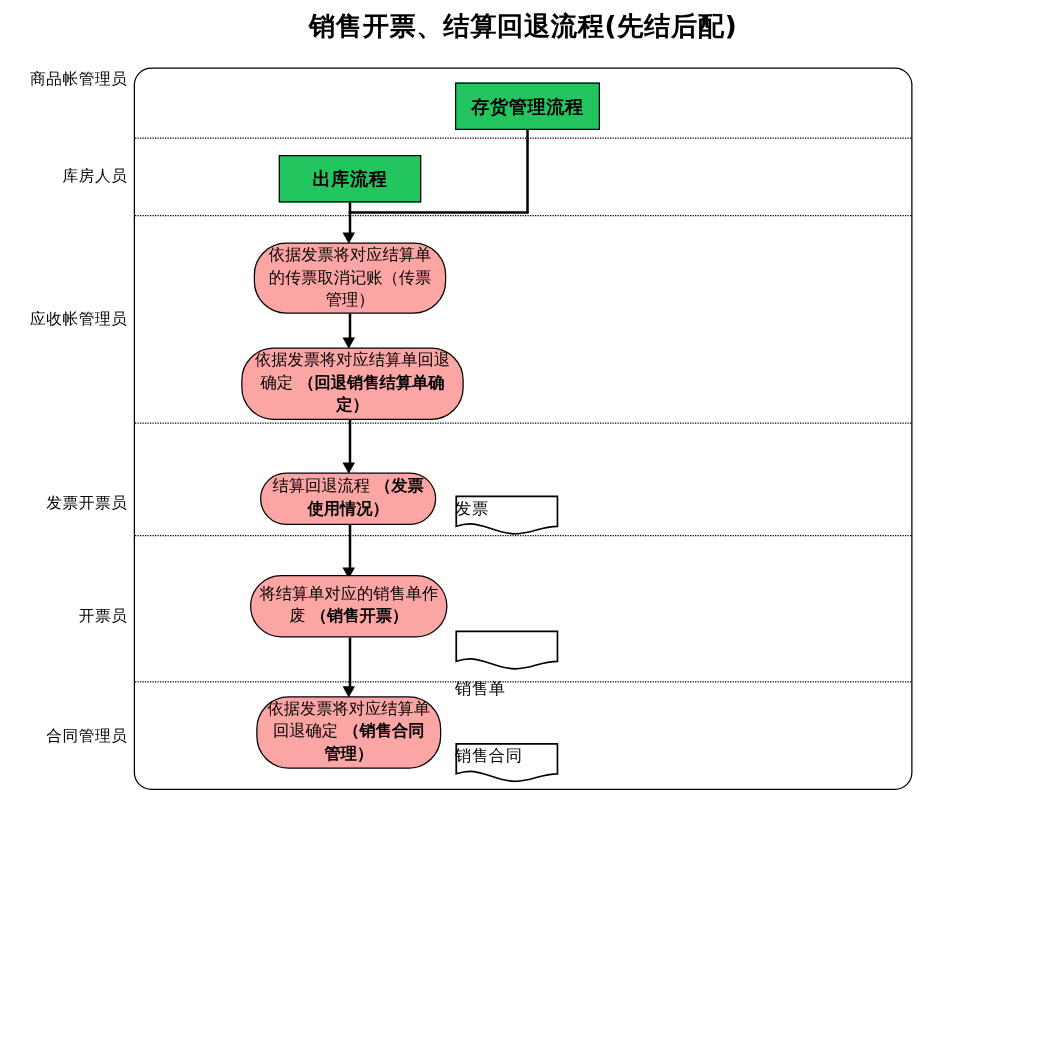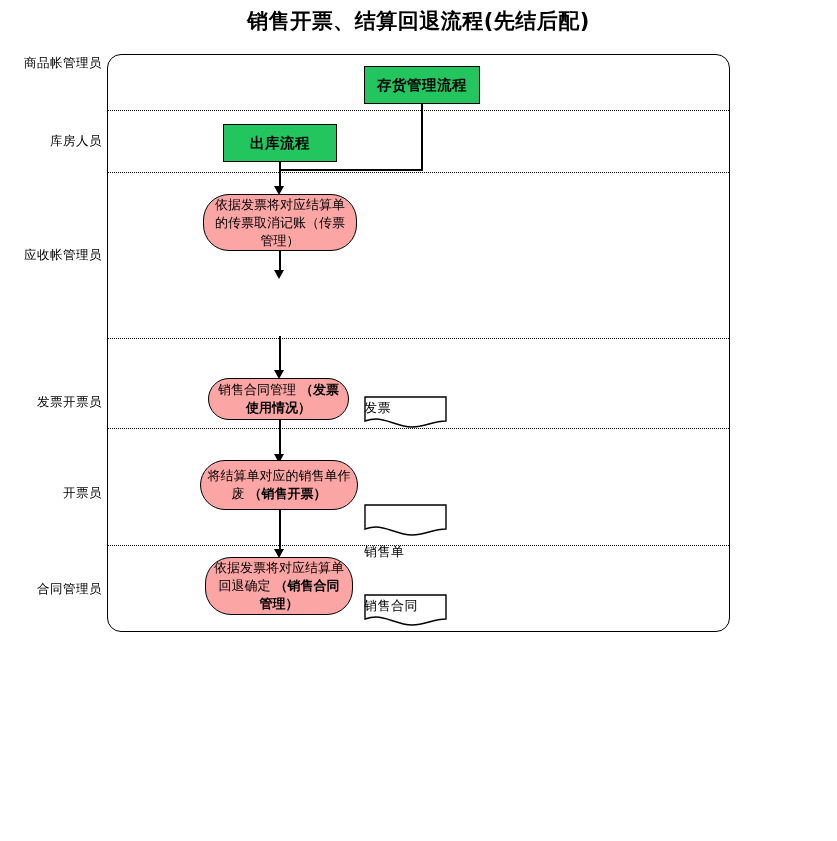--- a/index.html
+++ b/index.html
@@ -170,27 +170,32 @@
 
   <div class="proc-box" style="left:203px; top:194px; width:154px; height:57px;">
     <div>
       <span class="lead">依据发票将对应结算单的传票取消记账</span><span class="lead">（传票管理）</span>
     </div>
   </div>
 
   <div class="conn conn-v" style="left:279px; top:251px; height:22px;"></div>
   <div class="arrow-head" style="left:274px; top:270px;"></div>
 
+  <div class="proc-box" style="left:193px; top:278px; width:178px; height:58px;">
+    <div>
+      <span class="lead">依据发票将对应结算单回退确定 </span><span class="emph">（回退销售结算单确定）</span>
+    </div>
+  </div>
 
   <div class="conn conn-v" style="left:279px; top:336px; height:38px;"></div>
   <div class="arrow-head" style="left:274px; top:370px;"></div>
 
   <div class="proc-box" style="left:208px; top:378px; width:141px; height:42px;">
     <div>
-      <span class="lead">销售合同管理 </span><span class="emph">（发票使用情况）</span>
+      <span class="lead">结算回退流程 </span><span class="emph">（发票使用情况）</span>
     </div>
   </div>
 
   <div class="doc-shape" style="left:364px; top:396px; width:83px; height:32px;">
     <svg width="83" height="32" viewBox="0 0 83 32">
       <path d="M1,1 L82,1 L82,25 C68,25 62,31 48,31 C34,31 24,23 12,23 C7,23 4,24 1,25 Z" fill="#ffffff" stroke="#000000" stroke-width="1.4" stroke-linejoin="miter"></path>
     </svg>
     <div class="doc-label" style="top:4px;">发票</div>
   </div>
 

